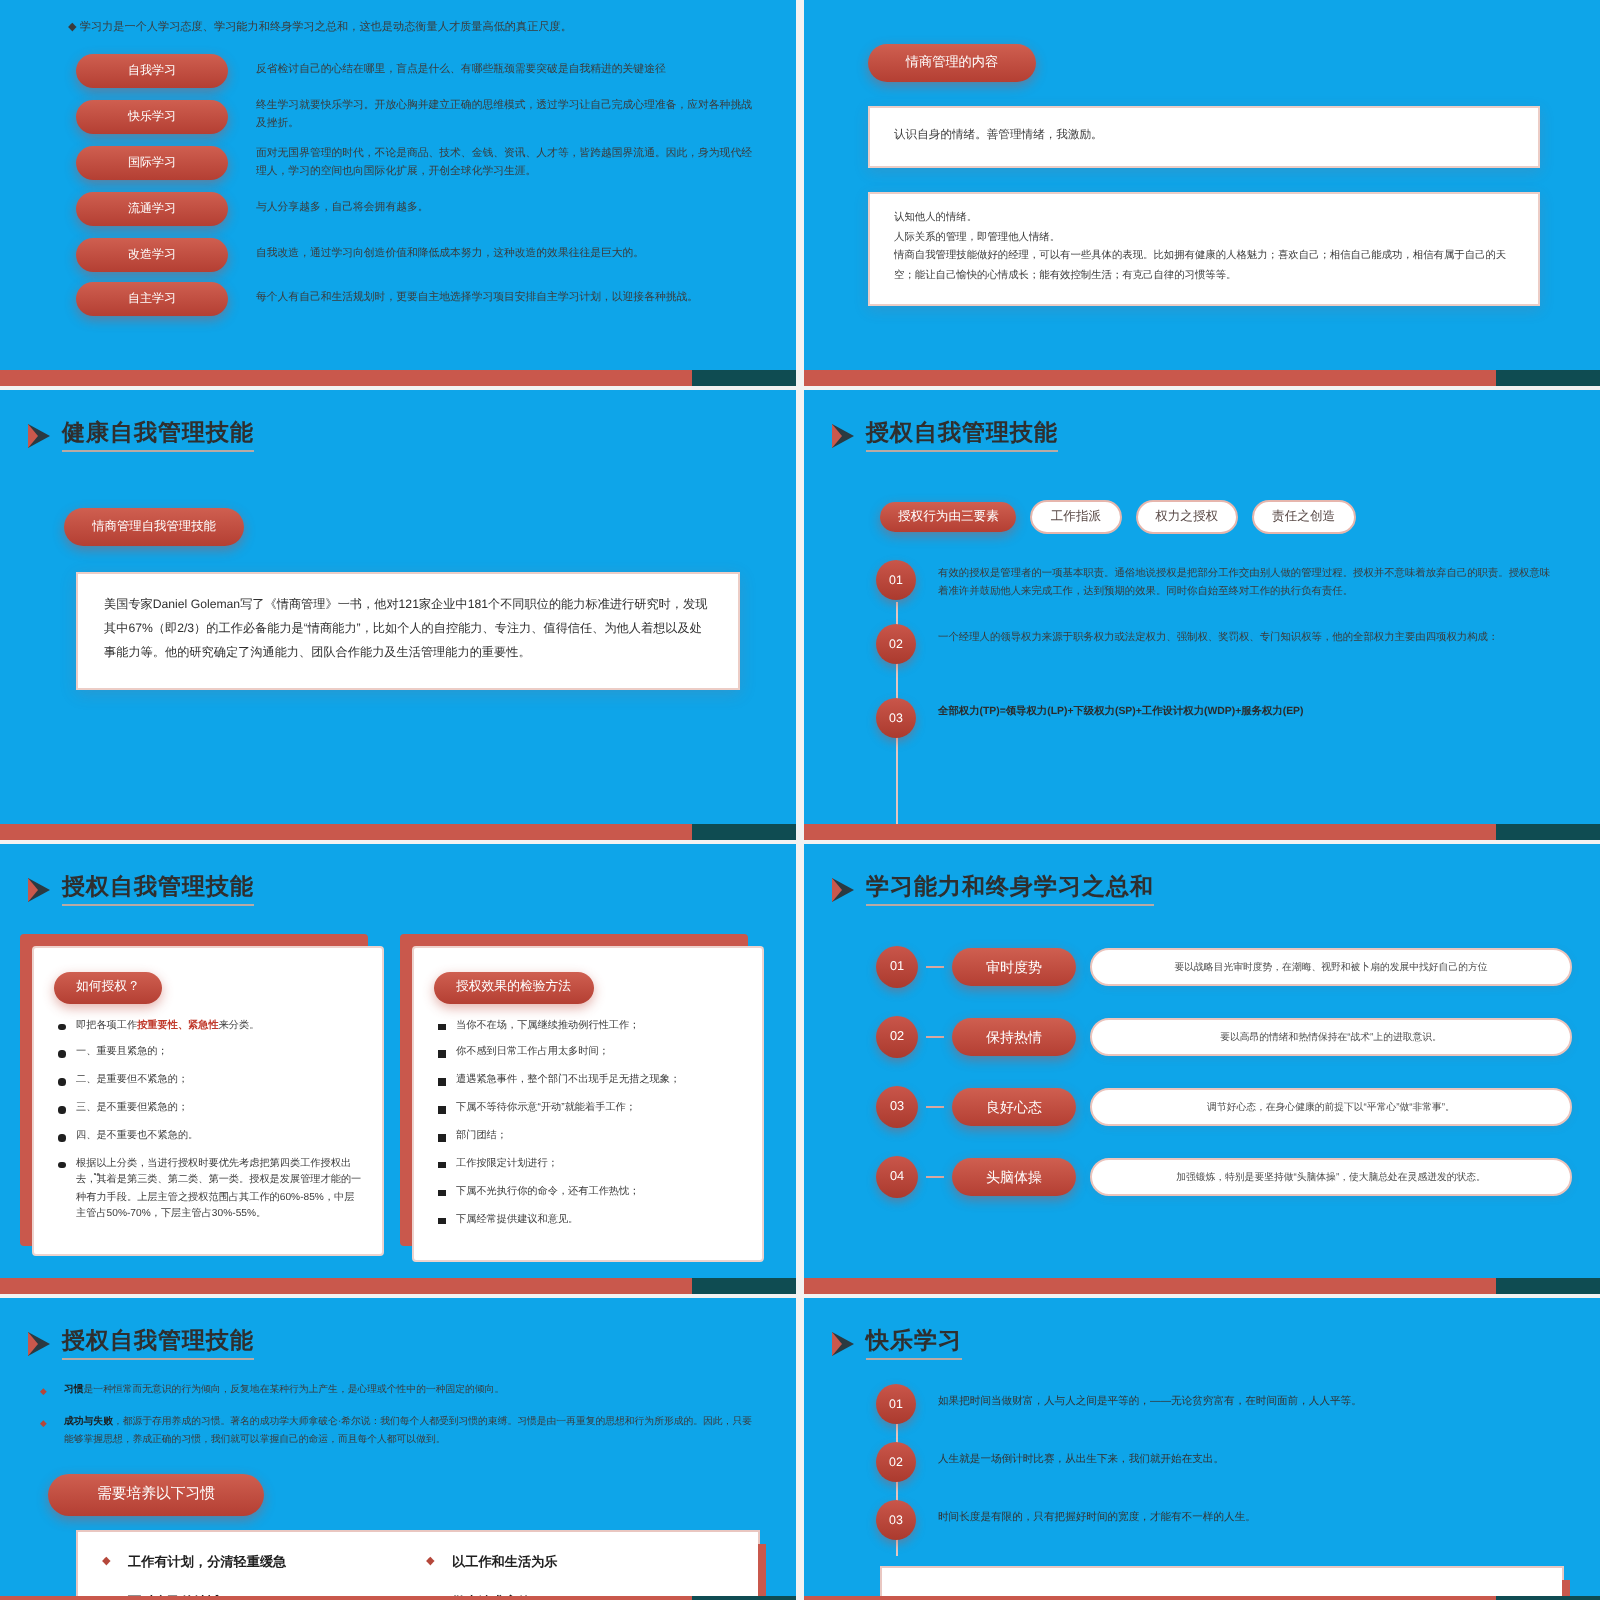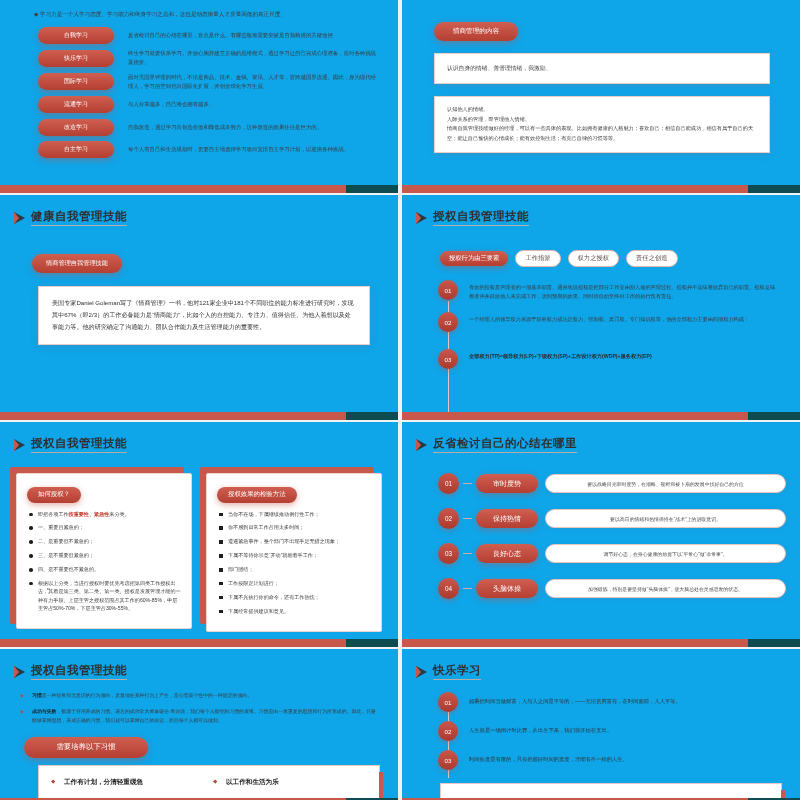--- a/index.html
+++ b/index.html
@@ -163,21 +163,21 @@
   
   .s7-lead{margin:12px 18px 0 20px;}
   .s7-lead .ln{
     position:relative;padding-left:12px;margin-bottom:8px;
     font-size:4.9px;line-height:1.7;color:#3b3b3b;
   }
   .s7-lead .ln::before{
     content:"\25C6";position:absolute;left:0;top:0;color:#b5473a;font-size:4.4px;
   }
   .s7-lead .ln b{color:#1d1d1d;}
-  .s7-pill{margin:4px 0 0 24px;width:124px;height:21px;font-size:7.4px;}
+  .s7-pill{margin:4px 0 0 24px;width:108px;height:21px;font-size:7.4px;}
   .s7-box{
     margin:7px 18px 0 38px;position:relative;
     border:1px solid #e9c7c1;background:#fff;
     padding:11px 12px 0 12px;min-height:56px;
     box-sizing:border-box;
   }
   .s7-box::after{
     content:"";position:absolute;right:-4px;top:6px;bottom:-4px;width:4px;background:#c9584c;
   }
   .s7-grid{display:grid;grid-template-columns:1fr 1fr;gap:10px 8px;}
@@ -328,21 +328,21 @@
       </div>
     </div>
     <div class="footer-bar">
         <span class="teal"></span>
       </div>
   </div>
 
   <div class="slide">
     <div class="s-title">
       <span class="tri"></span>
-      <span class="txt">反省检讨自己的心结在哪里</span>
+      <span class="txt">学习能力和终身学习之总和</span>
     </div>
     <div class="s6-rows">
       <div class="s6-row">
         <span class="circ">01</span>
         <span class="dash"></span>
         <span class="pill">审时度势</span>
         <span class="cap">要以战略目光审时度势，在潮晦、视野和被卜扇的发展中找好自己的方位</span>
       </div>
       <div class="s6-row">
         <span class="circ">02</span>

